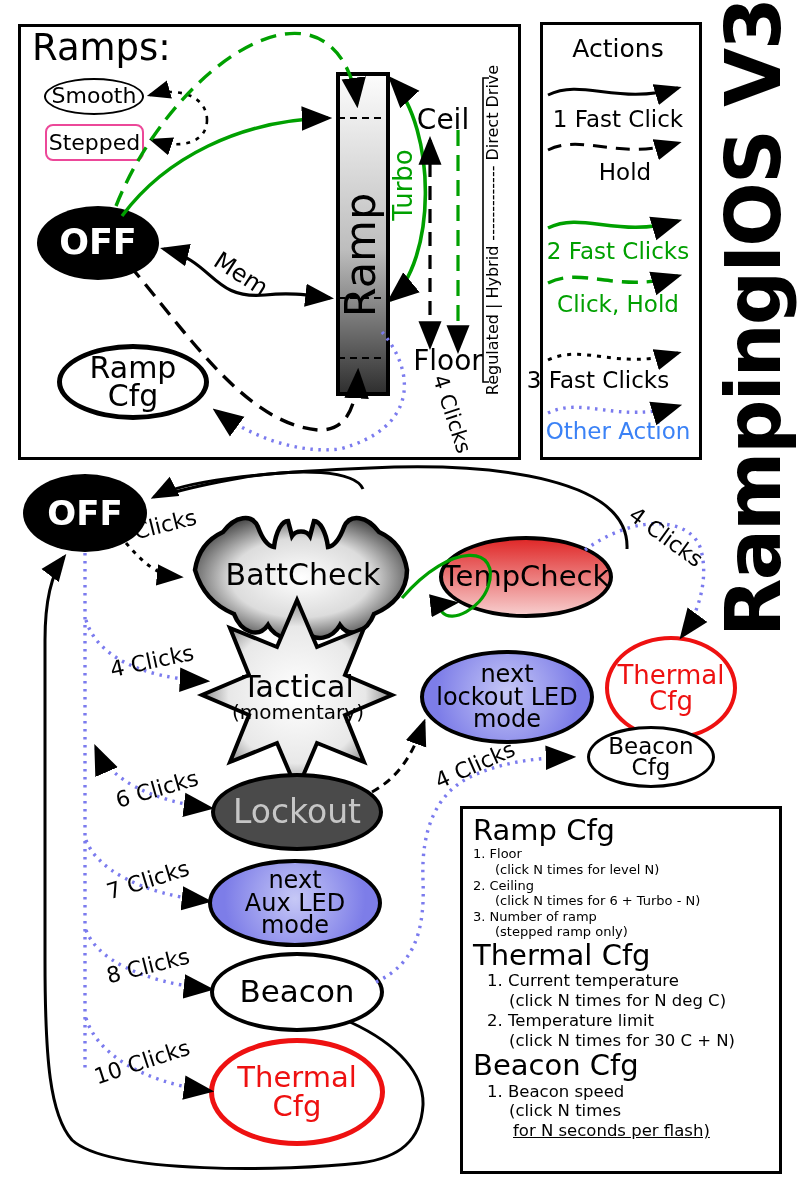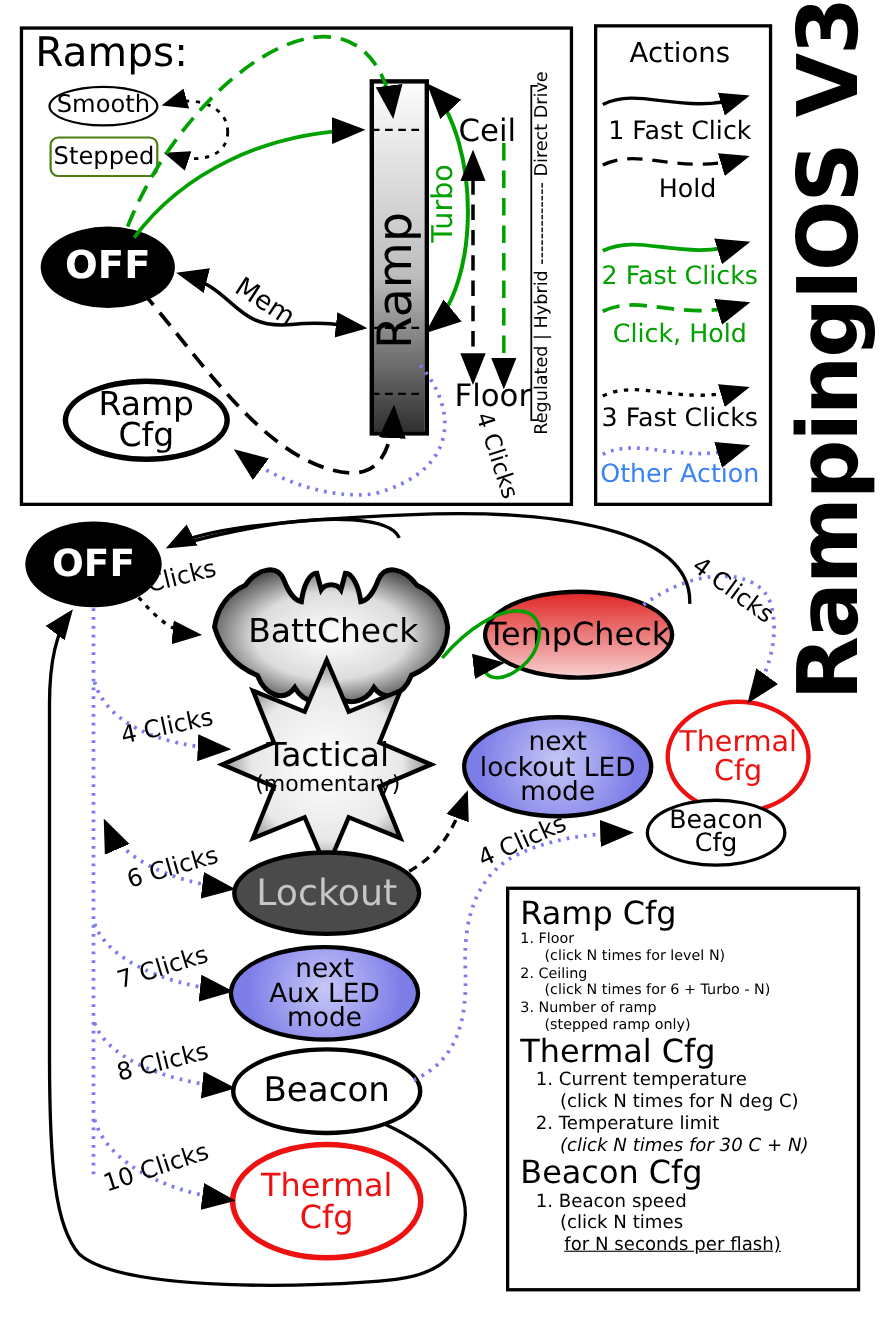--- a/index.html
+++ b/index.html
@@ -21,21 +21,21 @@
 <body>
 
 <div id="canvas">
 
   <div class="abs box z10" style="left:18px;top:24px;width:497px;height:430px;"></div>
   <div class="abs z10 lbl" style="left:32px;top:26px;font-size:37px;">Ramps:</div>
 
   <div class="abs ellipse z10" style="left:44px;top:78px;width:96px;height:33px;border:2px solid #000;text-align:right;">
     <span style="font-size:22px;">Smooth</span>
   </div>
-  <div class="abs z10" style="left:45px;top:124px;width:95px;height:33px;border:2px solid #4d7c0f;border-radius:8px;
+  <div class="abs z10" style="left:45px;top:124px;width:95px;height:33px;border:2px solid #ec4899;border-radius:8px;
            display:flex;align-items:center;justify-content:center;text-align:right;">
     <span style="font-size:22px;">Stepped</span>
   </div>
 
   <div class="abs ellipse ctr z10" style="left:98px;top:243px;width:122px;height:74px;background:#000;">
     <span style="color:#fff;font-weight:bold;font-size:35px;">OFF</span>
   </div>
 
   <div class="abs z10" style="left:336px;top:72px;width:46px;height:316px;border:4px solid #000;
               background:linear-gradient(#fcfcfc,#bdbdbd 55%,#303030);"></div>
@@ -53,21 +53,21 @@
       <span>Cfg</span>
     </span>
   </div>
 
   <div class="abs box z10" style="left:540px;top:22px;width:156px;height:432px;"></div>
   <div class="abs ctr z10 lbl" style="left:618px;top:48px;font-size:25px;">Actions</div>
   <div class="abs ctr z10 lbl" style="left:618px;top:119px;font-size:23px;">1 Fast Click</div>
   <div class="abs ctr z10 lbl" style="left:625px;top:172px;font-size:23px;">Hold</div>
   <div class="abs ctr z10 lbl" style="left:618px;top:251px;font-size:23px;color:#00a000;">2 Fast Clicks</div>
   <div class="abs ctr z10 lbl" style="left:618px;top:304px;font-size:23px;color:#00a000;">Click, Hold</div>
-  <div class="abs ctr z10 lbl" style="left:618px;top:380px;font-size:23px;">3 Fast Clicks</div>
+  <div class="abs ctr z10 lbl" style="left:598px;top:380px;font-size:23px;">3 Fast Clicks</div>
   <div class="abs ctr z10 lbl" style="left:618px;top:431px;font-size:23px;color:#3b82f6;">Other Action</div>
 
   <div class="abs ctr z10 lbl" style="left:753px;top:318px;font-size:76px;font-weight:bold;letter-spacing:-2px;
               transform:translate(-50%,-50%) rotate(-90deg);">RampingIOS V3</div>
 
   <div class="abs ellipse ctr z10" style="left:85px;top:513px;width:124px;height:78px;background:#000;">
     <span style="color:#fff;font-weight:bold;font-size:34px;">OFF</span>
   </div>
 
   <div class="abs ellipse ctr z10" style="left:526px;top:577px;width:166px;height:74px;border:4px solid #000;
@@ -231,21 +231,21 @@
     <div style="font-size:29px;line-height:1.08;">Thermal Cfg</div>
     <div style="margin-left:14px;font-size:16.5px;line-height:1.2;">
       <div>
         <span>1.</span>
         <span>Current temperature</span>
         <div style="margin-left:22px;">(click N times for N deg C)</div>
       </div>
       <div>
         <span>2.</span>
         <span>Temperature limit</span>
-        <div style="margin-left:22px;font-style:italic;">(click N times for 30 C + N)</div>
+        <div style="margin-left:22px;">(click N times for 30 C + N)</div>
       </div>
     </div>
 
     <div style="font-size:29px;line-height:1.08;">Beacon Cfg</div>
     <div style="margin-left:14px;font-size:16.5px;line-height:1.2;">
       <div>
         <span>1.</span>
         <span>Beacon speed</span>
         <div style="margin-left:22px;">(click N times</div>
         <div style="margin-left:26px;text-decoration:underline;"> for N seconds per flash)</div>

